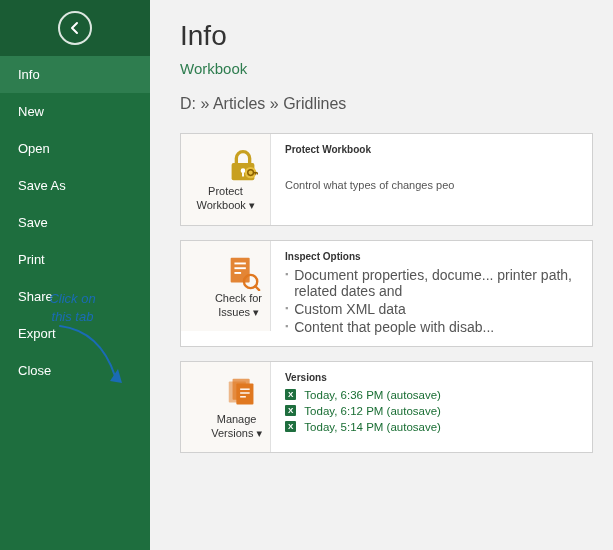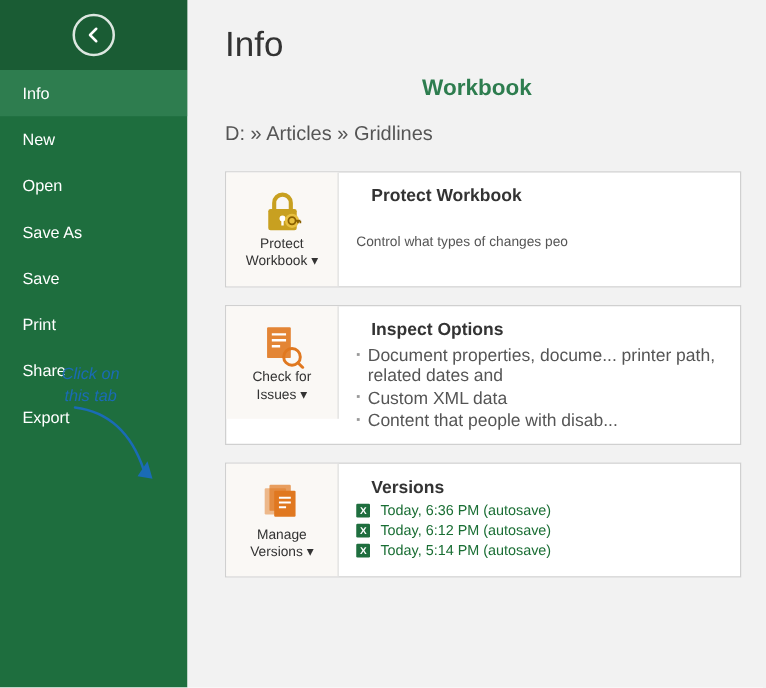--- a/index.html
+++ b/index.html
@@ -79,25 +79,24 @@
       padding: 20px 30px 10px 30px;
     }
 
     .main-title {
       font-size: 28px;
       font-weight: 300;
       color: #333;
     }
 
     .section-title {
-      font-size: 18px;
-      font-weight: 700;
+      font-size: 15px;
+      font-weight: 400;
       color: #2e7d4f;
       margin-top: 8px;
-      text-align: center;
     }
 
     .breadcrumb {
       font-size: 16px;
       color: #555;
       margin-top: 18px;
     }
 
     .main-content {
       flex: 1;
@@ -115,44 +114,43 @@
       padding: 0;
     }
 
     .card-icon-area {
       width: 90px;
       min-width: 90px;
       background-color: #faf8f5;
       border-right: 1px solid #e0e0e0;
       display: flex;
       flex-direction: column;
-      align-items: center;
+      align-items: flex-end;
       justify-content: center;
       padding: 12px 8px;
       min-height: 90px;
     }
 
     .card-icon-label {
       font-size: 11px;
       color: #333;
       text-align: center;
       line-height: 1.3;
     }
 
     .card-body {
       padding: 10px 14px;
       flex: 1;
     }
 
     .card-title {
-      font-size: 14px;
+      font-size: 10px;
       font-weight: 600;
       color: #333;
       margin-bottom: 4px;
-      margin-left: 12px;
     }
 
     .card-desc {
       font-size: 11px;
       color: #555;
       line-height: 1.5;
       margin-top: 22px;
     }
 
     .card-list {
@@ -244,20 +242,21 @@
   </div>
 
   <div class="sidebar-item active">Info</div>
   <div class="sidebar-item">New</div>
   <div class="sidebar-item">Open</div>
   <div class="sidebar-item">Save As</div>
   <div class="sidebar-item">Save</div>
   <div class="sidebar-item">Print</div>
   <div class="sidebar-item">Share</div>
   <div class="sidebar-item">Export</div>
+  <div class="sidebar-item">Close</div>
 
 </div>
 
 <div class="main">
   <div class="main-header">
     <div class="main-title">Info</div>
     <div class="section-title">Workbook</div>
     <div class="breadcrumb">D: » Articles » Gridlines</div>
   </div>
 

